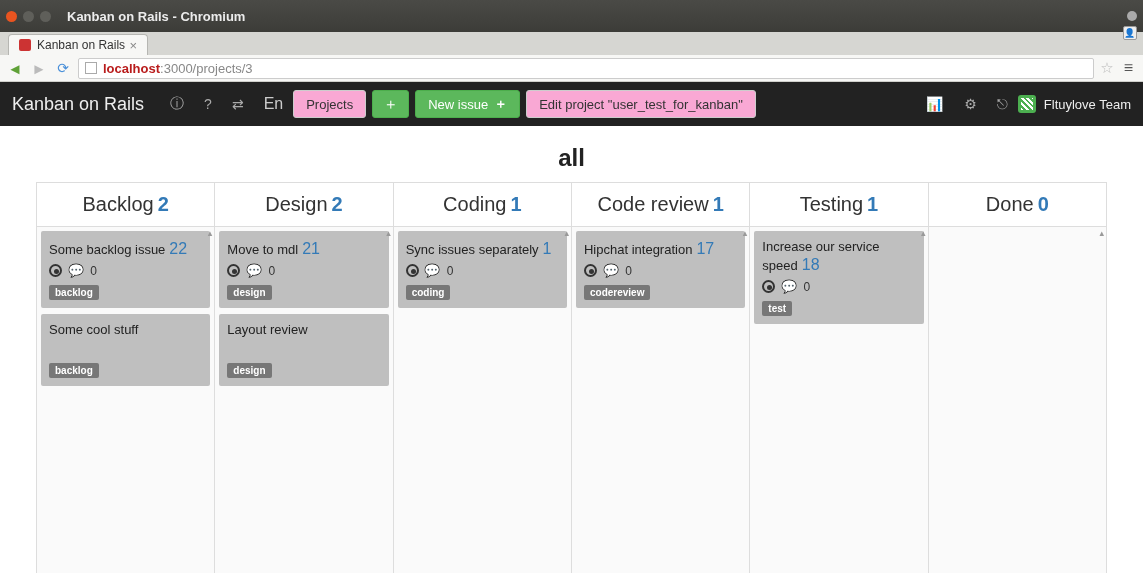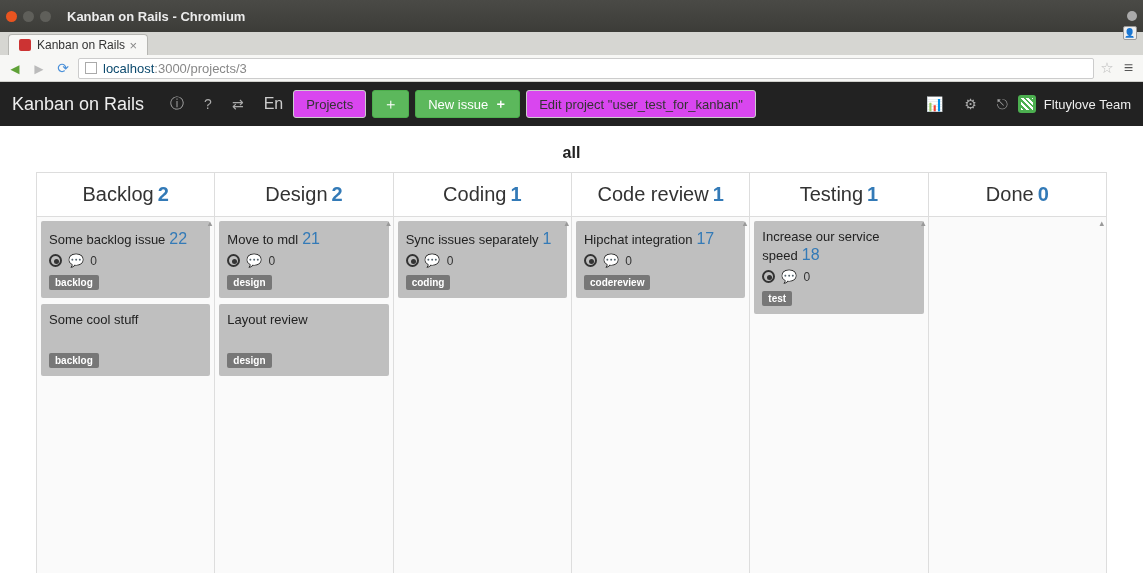--- a/index.html
+++ b/index.html
@@ -18,43 +18,43 @@
   .browser-tab { background: #f7f7f5; border: 1px solid #b6b6b2; border-bottom: none; border-radius: 4px 4px 0 0; height: 21px; display: flex; align-items: center; padding: 0 10px; font-size: 12px; color:#333; min-width:140px; position:relative;}
   .browser-tab .favicon { width:12px; height:12px; background:#c33; border-radius:2px; margin-right:6px; }
   .browser-tab .tab-close { margin-left:auto; color:#888; font-size:13px; line-height:1; }
 
   .url-bar { height: 27px; background: #f7f7f5; border-bottom: 1px solid #d0d0cc; display: flex; align-items: center; padding: 0 6px; gap:6px; }
   .nav-btn { width:18px; height:18px; display:flex; align-items:center; justify-content:center; font-size:15px; color:#bbb; }
   .nav-btn.enabled { color:#5fa137; }
   .reload { color:#4a90d9; font-size:14px;}
   .url-box { flex:1; height:21px; border:1px solid #ccc; border-radius:2px; background:#fff; display:flex; align-items:center; padding:0 6px; font-size:13px; color:#333;}
   .url-box .page-icon { width:12px; height:12px; border:1px solid #aaa; margin-right:6px; }
-  .url-host { color:#0c4a6e;}
+  .url-host { color:#b91c1c;font-weight:bold;}
   .url-rest { color:#888;}
   .star { color:#bbb; font-size:15px;}
   .menu-icon { color:#555; font-size:16px; padding:0 4px;}
 
   
   .app-nav { height: 44px; background: #222; display: flex; align-items: center; padding: 0 12px; color:#fff; }
   .brand { font-size: 18px; font-weight: 300; color:#eee; margin-right: 16px;}
   .nav-icon { color:#aaa; margin: 0 10px; font-size:14px; }
   .lang { color:#ccc; font-size:16px; margin-left:20px;}
-  .btn { height:28px; border-radius:3px; border:1px solid #ccc; background:#d946ef; color:#333; padding:0 12px; font-size:13px; display:inline-flex; align-items:center; margin-right:6px; }
+  .btn { height:28px; border-radius:3px; border:1px solid #ccc; background:#f9a8d4; color:#333; padding:0 12px; font-size:13px; display:inline-flex; align-items:center; margin-right:6px; }
   .btn.add { background:#5cb85c; color:#fff; border-color:#4cae4c; padding:0 10px; font-size:15px;}
   .btn.new-issue { background:#5cb85c; color:#fff; border-color:#4cae4c; }
   .btn.new-issue .plus { margin-left:6px; font-weight:bold;}
   .nav-spacer { flex:1; }
   .team-badge { width:18px; height:18px; background:#4caf50; border-radius:3px; margin-right:8px; position:relative;}
   .team-badge::after{content:""; position:absolute; inset:3px; background:repeating-linear-gradient(45deg,#fff 0 2px,#4caf50 2px 4px);}
   .team-name { color:#eee; font-size:13px;}
 
   
   .page-user-box { position:absolute; right:6px; top:26px; width:14px; height:14px; border:1px solid #999; border-radius:2px; background:#eee; display:flex; align-items:center; justify-content:center; font-size:9px; color:#666;}
   .board-wrap { padding: 12px 36px 0; }
-  .board-title { text-align:center; font-size:16px; font-weight:600; color:#222; margin: 6px 0 10px; }
+  .board-title { text-align:center; font-size:24px; font-weight:600; color:#222; margin: 6px 0 10px; }
   .columns-header { display:flex; border:1px solid #ddd; }
   .col-head { flex:1; text-align:center; padding:10px 0; font-size:20px; color:#333; border-right:1px solid #ddd; }
   .col-head:last-child { border-right:none; }
   .col-head .count { color:#337ab7; font-weight:600; margin-left:4px;}
   .columns-body { display:flex; border:1px solid #ddd; border-top:none; min-height:360px;}
   .column { flex:1; border-right:1px solid #ddd; padding:4px; background:#fafafa; position:relative;}
   .column:last-child { border-right:none;}
   .col-scroll-ind { position:absolute; top:2px; right:2px; font-size:9px; color:#999; line-height:1;}
   .card { background:#bfbfbf; border-radius:2px; padding:8px 8px 8px; margin-bottom:6px; font-size:13px; color:#222; }
   .card-title { margin-bottom:4px; line-height:1.25; }

